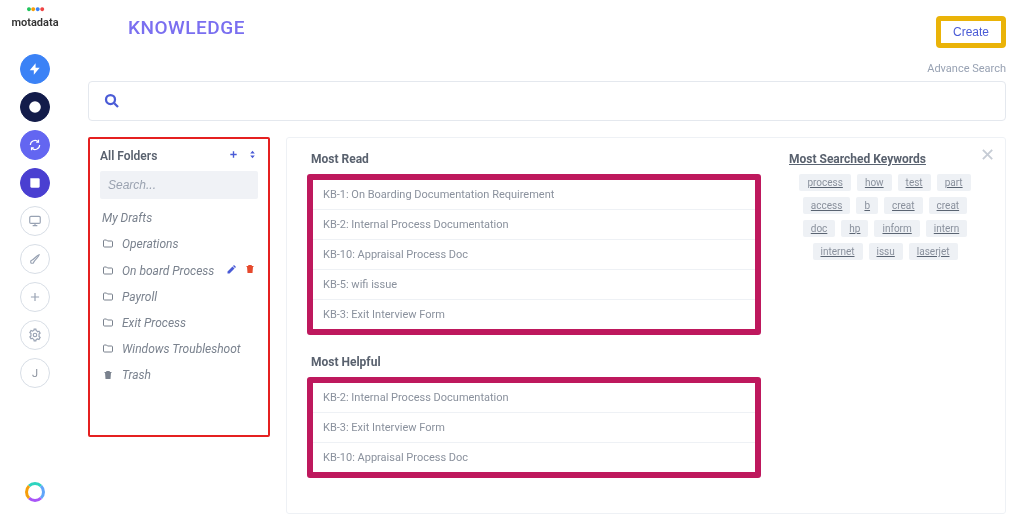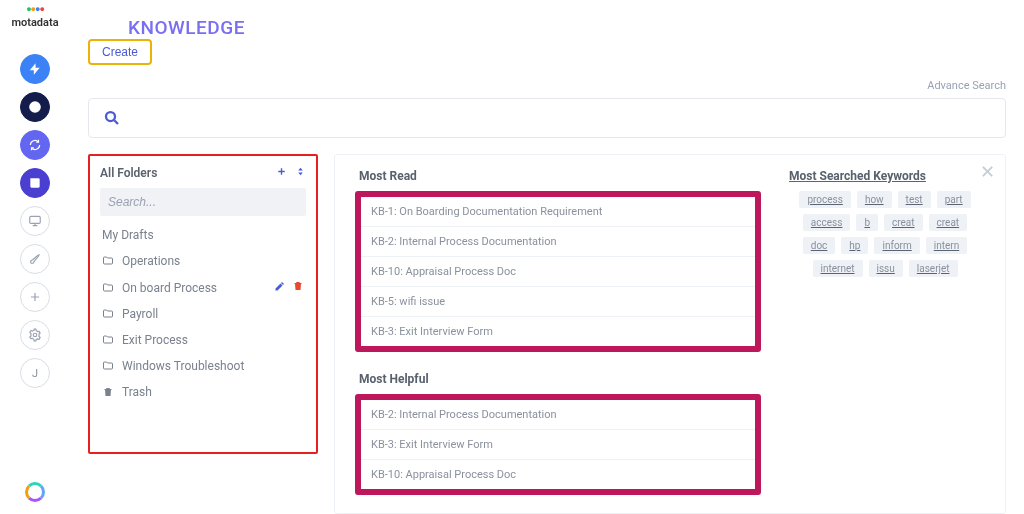--- a/index.html
+++ b/index.html
@@ -83,31 +83,30 @@
     display: flex;
     flex-direction: column;
     padding: 16px 18px 0 18px;
     background: #fff;
   }
 
   .header-row {
     display: flex;
     justify-content: space-between;
     align-items: flex-start;
-    flex-direction: column;
   }
   .page-title {
     color: #7a6ff0;
     font-size: 19px;
     font-weight: 500;
     letter-spacing: 0.5px;
     margin-left: 40px;
   }
   .create-btn {
-    border: 2px solid #eab308;
+    border: 5px solid #eab308;
     color: #4a5bd6;
     background: #fff;
     padding: 4px 12px;
     font-size: 12px;
     border-radius: 4px;
     cursor: pointer;
   }
   .adv-search {
     font-size: 11px;
     color: #98a2b3;
@@ -135,21 +134,21 @@
 
   .content-row {
     display: flex;
     margin-top: 16px;
     gap: 16px;
     flex: 1;
     overflow: hidden;
   }
 
   .folder-panel {
-    width: 230px;
+    width: 182px;
     border: 2px solid #e52020;
     background: #fff;
     padding: 10px 10px;
     border-radius: 2px;
     height: 300px;
   }
   .folder-header {
     display: flex;
     justify-content: space-between;
     align-items: center;
@@ -174,20 +173,21 @@
   }
   .folder-search::placeholder{color:#9aa2b0;}
   .folder-item {
     display: flex;
     align-items: center;
     padding: 6px 2px;
     font-size: 12px;
     color: #7a828e;
     cursor: pointer;
     position: relative;
+    font-style: italic;
   }
   .folder-item svg.icon { width:12px; height:12px; margin-right:8px; flex-shrink:0; }
   .folder-item .actions {
     margin-left: auto;
     display: none;
     gap: 6px;
   }
   .folder-item.with-actions .actions { display: flex; }
   .actions .edit { color:#4a5bd6; cursor:pointer;}
   .actions .del  { color:#e6492d; cursor:pointer;}

